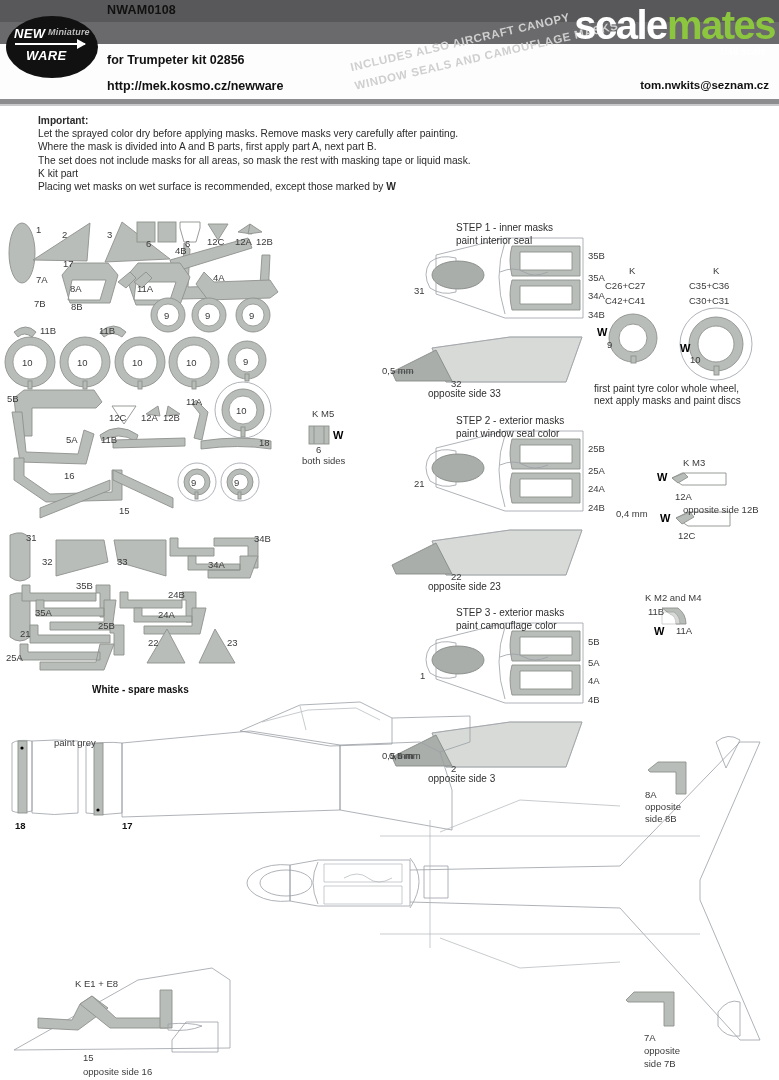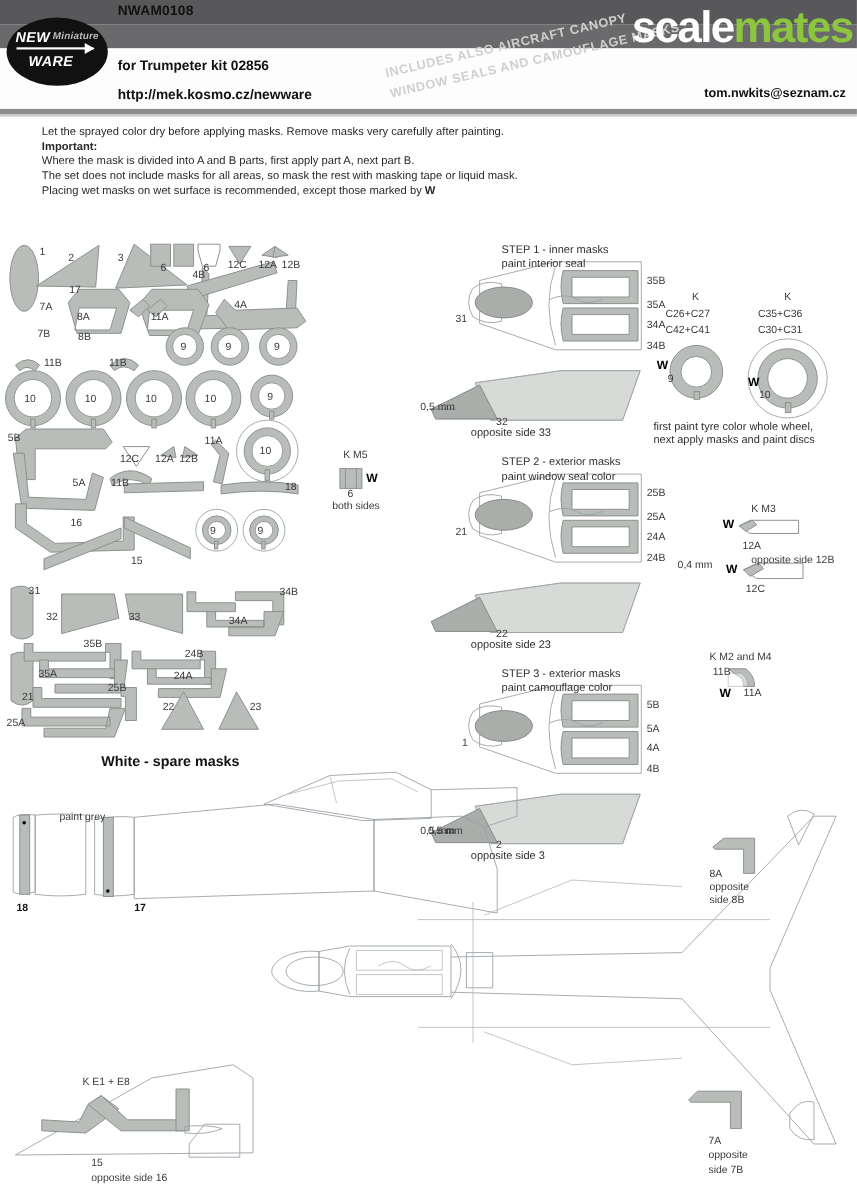--- a/index.html
+++ b/index.html
@@ -51,21 +51,21 @@
   .wm-brand .b{color:#8cc63e;}
 
   
   .instr{position:absolute;left:38px;top:114px;font-size:10.2px;line-height:13.2px;color:#2a2a2a;}
   .instr b{font-weight:bold;}
   .instr .ln{white-space:nowrap;}
 
   
   .lbl{position:absolute;font-size:9.5px;color:#3a3a3a;white-space:nowrap;}
   .lbl.b{font-weight:bold;color:#111;}
-  .lbl.big{font-size:13px;}
+  .lbl.big{font-size:10px;}
   .lbl.w{font-weight:bold;font-size:11px;color:#000;}
   .cap{position:absolute;font-size:10px;color:#2f2f2f;line-height:13px;white-space:nowrap;}
   svg{position:absolute;left:0;top:0;overflow:visible;}
   .mask-fill{fill:#b9bdb9;stroke:#8d918d;stroke-width:.9;}
   .mask-dark{fill:#a9aeaa;stroke:#878b87;stroke-width:.9;}
   .outline{fill:none;stroke:#9aa0a6;stroke-width:.8;}
   .outline-d{fill:none;stroke:#77797c;stroke-width:.8;}
   .thin{fill:none;stroke:#b0b4b8;stroke-width:.7;}
   .wht{fill:#ffffff;stroke:#8d918d;stroke-width:.9;}
 </style>
@@ -100,24 +100,25 @@
       <span>INCLUDES ALSO AIRCRAFT CANOPY</span>
       <span>WINDOW SEALS AND CAMOUFLAGE MASKS</span>
     </div>
 
     <div class="wm-brand">
       <span class="a">scale</span><span class="b">mates</span>
     </div>
   </div>
 
   <div class="instr">
+    <div class="ln"><b>Important:</b></div>
     <div class="ln">Let the sprayed color dry before applying masks. Remove masks very carefully after painting.</div>
-    <div class="ln"><b>Important:</b></div>
     <div class="ln">Where the mask is divided into A and B parts, first apply part A, next part B.</div>
     <div class="ln">The set does not include masks for all areas, so mask the rest with masking tape or liquid mask.</div>
+    <div class="ln">K  kit part</div>
     <div class="ln"><span>Placing wet masks on wet surface is recommended, except those marked by </span><b>W</b></div>
   </div>
 
   <svg width="779" height="1080">
     <g>
       <ellipse class="mask-fill" cx="22" cy="253" rx="13" ry="30"></ellipse>
       <path class="mask-fill" d="M33 260 L90 223 L87 261 Z"></path>
       <path class="mask-fill" d="M105 262 L122 222 L170 259 Z"></path>
       <rect class="mask-fill" x="137" y="222" width="18" height="20"></rect>
       <rect class="mask-fill" x="158" y="222" width="18" height="20"></rect>

